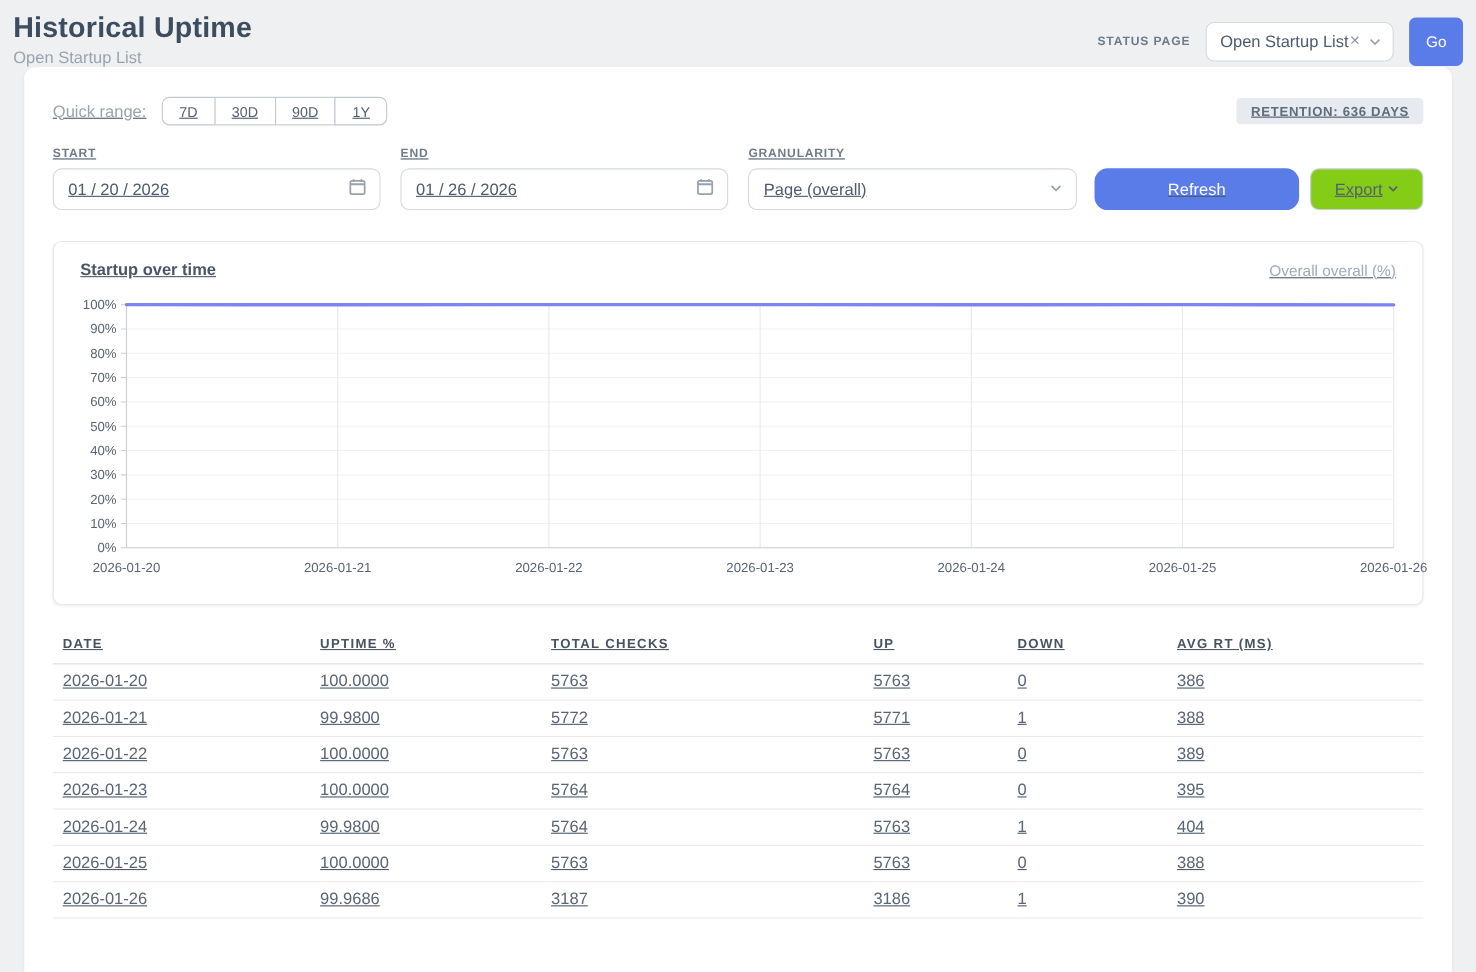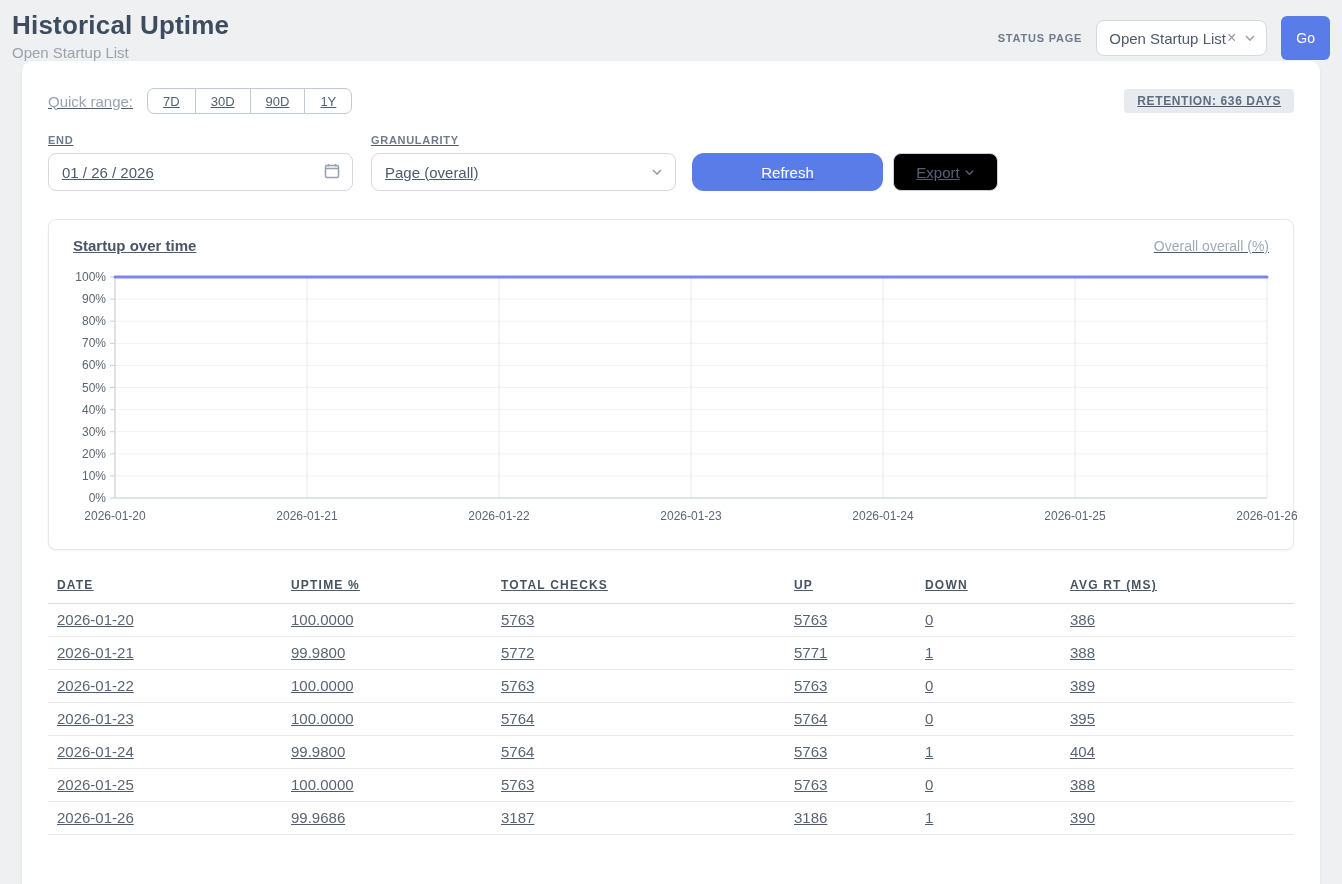--- a/index.html
+++ b/index.html
@@ -50,21 +50,21 @@
   .field { width:305px; }
   .field + .field { margin-left:18px; }
   .field-label { font-size:11px; font-weight:bold; letter-spacing:.7px; color:#6f7b8a; margin-bottom:7px; }
   .input-box {
     height:38px; border:1px solid #d4d9df; border-radius:8px; background:#fff;
     display:flex; align-items:center; justify-content:space-between;
     padding:0 12px 0 13px; font-size:15px; color:#4e5b6c; cursor:text;
   }
   .refresh-btn { width:191px; height:38px; border-radius:12px; font-size:15px; margin-left:16px; }
   .export-btn {
-    width:105px; height:38px; border-radius:8px; margin-left:10px; background:#000000;
+    width:105px; height:38px; border-radius:8px; margin-left:10px; background:#84cc16;
     border:1px solid #c9cfd7; color:#556172; font-size:15px;
     display:flex; align-items:center; justify-content:center; gap:4px;
   }
   
   .chart-card {
     margin-top:28px; border:1px solid #e4e7eb; border-radius:8px;
     box-shadow:0 1px 2px rgba(16,24,40,.05); padding:17px 24px 14px 24px; background:#fff;
   }
   .chart-head { display:flex; justify-content:space-between; align-items:center; }
   .chart-title { font-size:15px; font-weight:bold; color:#4a5568; }
@@ -114,20 +114,34 @@
     <div class="seg-group">
         <button>7D</button>
         <button>30D</button>
         <button>90D</button>
         <button>1Y</button>
       </div>
     <span class="retention-badge">RETENTION: 636 DAYS</span>
   </div>
 
   <div class="controls-row">
+    <div class="field">
+      <div class="field-label">START</div>
+      <div class="input-box">
+        <span>01 / 20 / 2026</span>
+        <span>
+          <svg class="icon" width="16" height="16" viewBox="0 0 16 16">
+              <rect x="1.5" y="2.5" width="13" height="12" rx="1.5"></rect>
+              <line x1="1.5" y1="5.5" x2="14.5" y2="5.5"></line>
+              <line x1="4.5" y1="1" x2="4.5" y2="3.5"></line>
+              <line x1="11.5" y1="1" x2="11.5" y2="3.5"></line>
+            </svg>
+        </span>
+      </div>
+    </div>
     <div class="field">
       <div class="field-label">END</div>
       <div class="input-box">
         <span>01 / 26 / 2026</span>
         <span>
           <svg class="icon" width="16" height="16" viewBox="0 0 16 16">
               <rect x="1.5" y="2.5" width="13" height="12" rx="1.5"></rect>
               <line x1="1.5" y1="5.5" x2="14.5" y2="5.5"></line>
               <line x1="4.5" y1="1" x2="4.5" y2="3.5"></line>
               <line x1="11.5" y1="1" x2="11.5" y2="3.5"></line>

